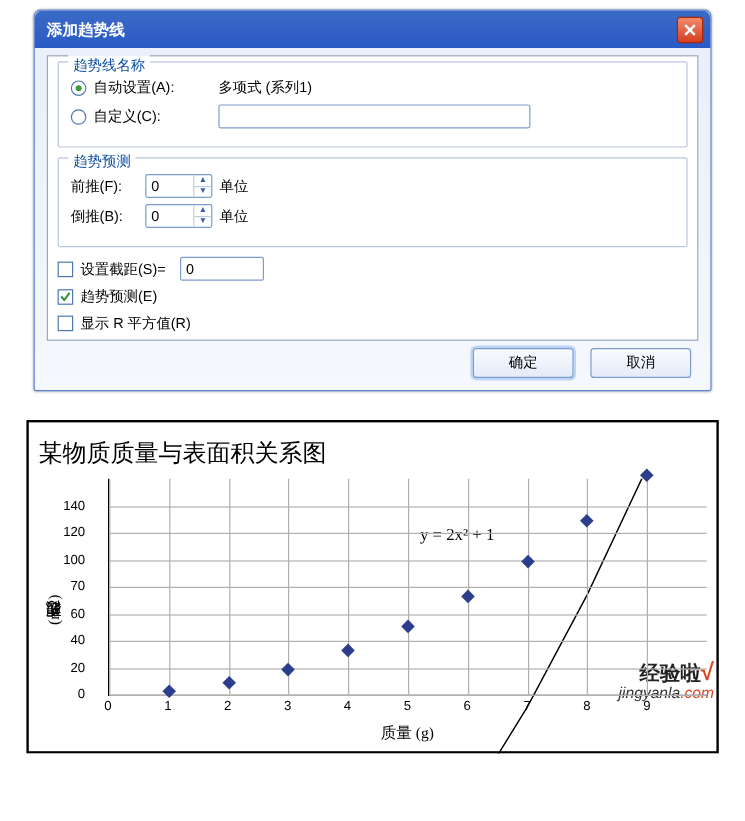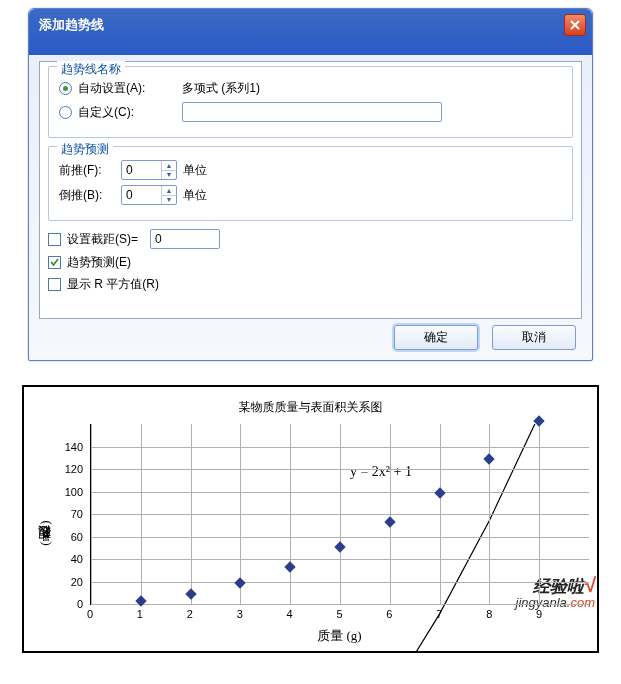--- a/index.html
+++ b/index.html
@@ -16,21 +16,21 @@
 .dialog {
   background: linear-gradient(#e8eefb, #f5f8fd);
   border: 1px solid #5a7fcb;
   border-radius: 6px 6px 2px 2px;
   box-shadow: 0 0 2px rgba(0,0,0,0.3);
 }
 .titlebar {
   background: linear-gradient(#3b6ac4, #2a5ac6);
   color: #fff;
   font-weight: bold;
-  padding: 5px 6px 19px 10px;
+  padding: 5px 6px 4px 10px;
   border-radius: 6px 6px 0 0;
   display: flex;
   justify-content: space-between;
   align-items: center;
   font-size: 13px;
 }
 .close-btn {
   width: 20px;
   height: 20px;
   background: linear-gradient(#f28b6b, #d63f20);
@@ -59,21 +59,21 @@
   font-family: SimSun, serif;
 }
 .tab.active {
   background: #fff;
   z-index: 2;
   position: relative;
 }
 .tab-panel {
   background: #fff;
   border: 1px solid #9aa8bf;
-  padding: 4px 8px 20px 8px;
+  padding: 4px 8px 0 8px;
   position: relative;
   z-index: 1;
 }
 .group-title {
   color: #0a4fa3;
   font-family: SimSun, serif;
   margin: 2px 0 4px 2px;
 }
 .fieldgroup {
   border: 1px solid #b8c6de;
@@ -182,23 +182,22 @@
 }
 .btn.primary {
   box-shadow: 0 0 0 2px rgba(134,180,240,0.5);
 }
 .chart-box {
   margin: 16px 22px 0 22px;
   border: 2px solid #000;
   padding: 12px 8px 6px 8px;
 }
 .chart-title {
-  text-align: center;
-  font-family: SimSun, serif;
-  font-size: 12px;
+  font-family: SimSun, serif;
+  font-size: 20px;
   margin-bottom: 8px;
 }
 .chart-area {
   position: relative;
   display: flex;
 }
 .ylabel {
   writing-mode: vertical-rl;
   transform: rotate(180deg);
   font-family: SimSun, serif;
@@ -220,21 +219,21 @@
   border-left: 1px solid #b0b0b0;
 }
 .grid-h {
   position: absolute;
   left: 0; right: 0;
   border-top: 1px solid #b0b0b0;
 }
 .ytick-lbl {
   position: absolute;
   right: 100%;
-  padding-right: 8px;
+  padding-right: 20px;
   font-size: 11px;
   transform: translateY(-50%);
 }
 .xticks {
   display: flex;
   margin-left: 32px;
   position: relative;
   height: 18px;
 }
 .xtick-lbl {
@@ -269,21 +268,20 @@
   position: absolute;
   right: -6px;
   bottom: -6px;
   font-family: Arial, sans-serif;
   text-align: right;
 }
 .watermark .l1 {
   font-size: 17px;
   font-weight: bold;
   color: #222;
-  font-style: italic;
 }
 .watermark .l1 .check { color: #d42; font-size: 20px; }
 .watermark .l2 {
   font-size: 13px;
   font-style: italic;
   color: #333;
   margin-top: -3px;
 }
 .watermark .l2 .red { color: #d42; }
 </style>

